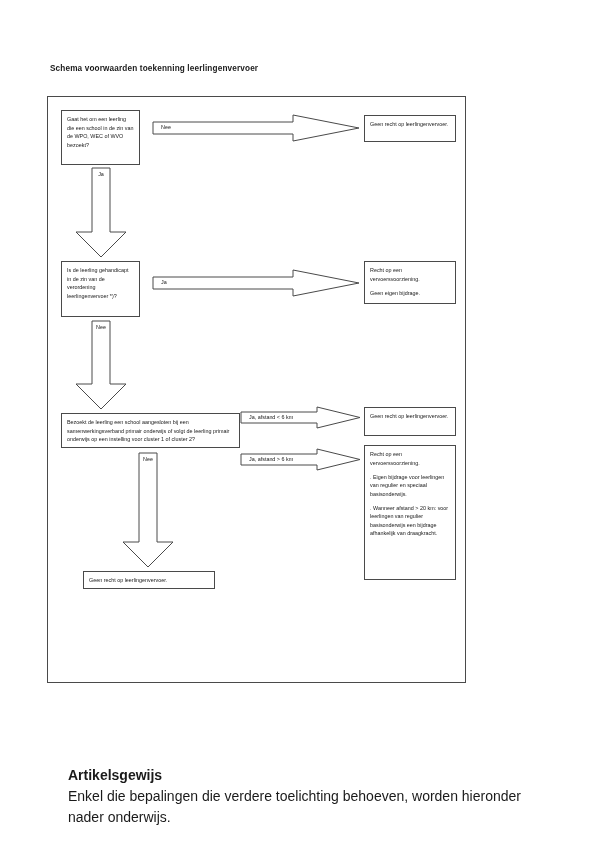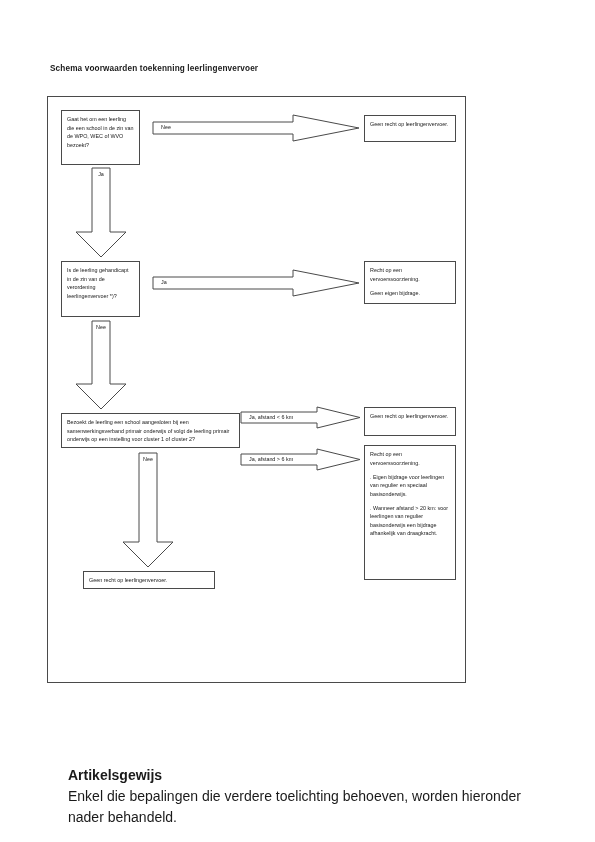--- a/index.html
+++ b/index.html
@@ -230,16 +230,16 @@
 
     <div class="node" id="node-out5">
       <p>Geen recht op leerlingenvervoer.</p>
     </div>
 
   </div>
 
 
   <div class="article-block">
     <div class="heading">Artikelsgewijs</div>
-    <div>Enkel die bepalingen die verdere toelichting behoeven, worden hieronder nader behandeld.</div>
+    <div>Enkel die bepalingen die verdere toelichting behoeven, worden hieronder nader onderwijs.</div>
   </div>
 
 </div>
 
 </body></html>

